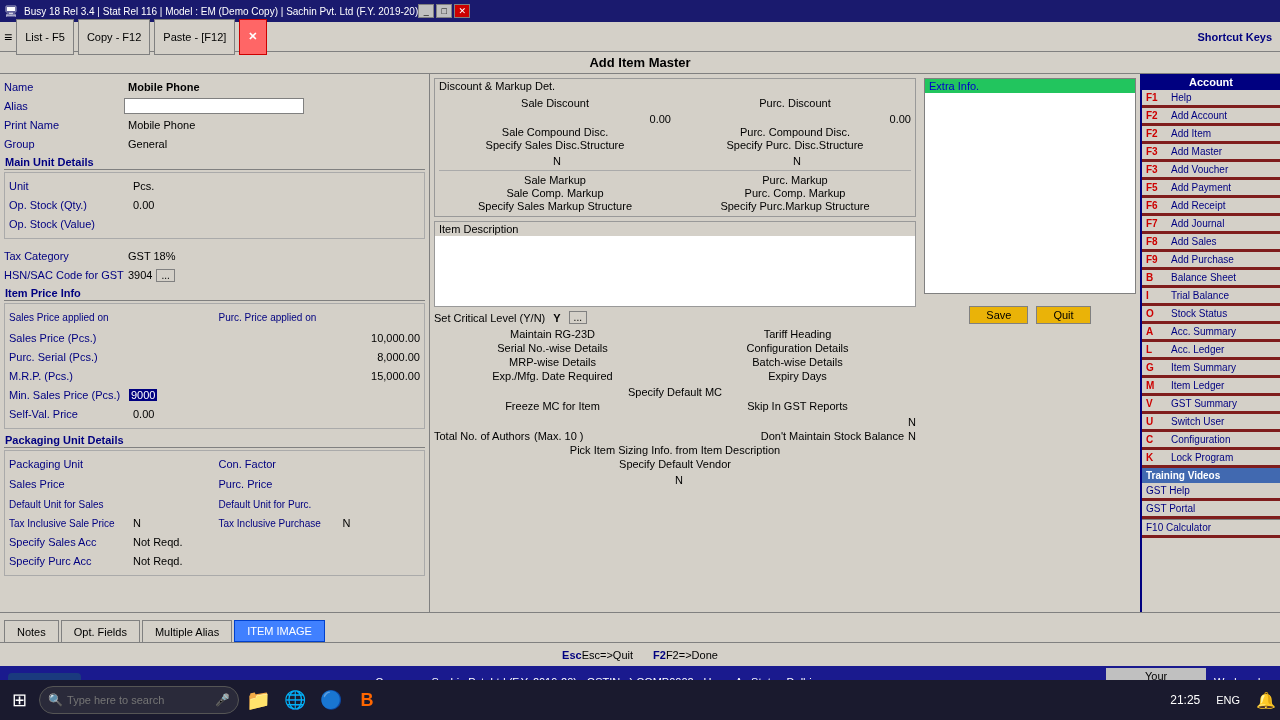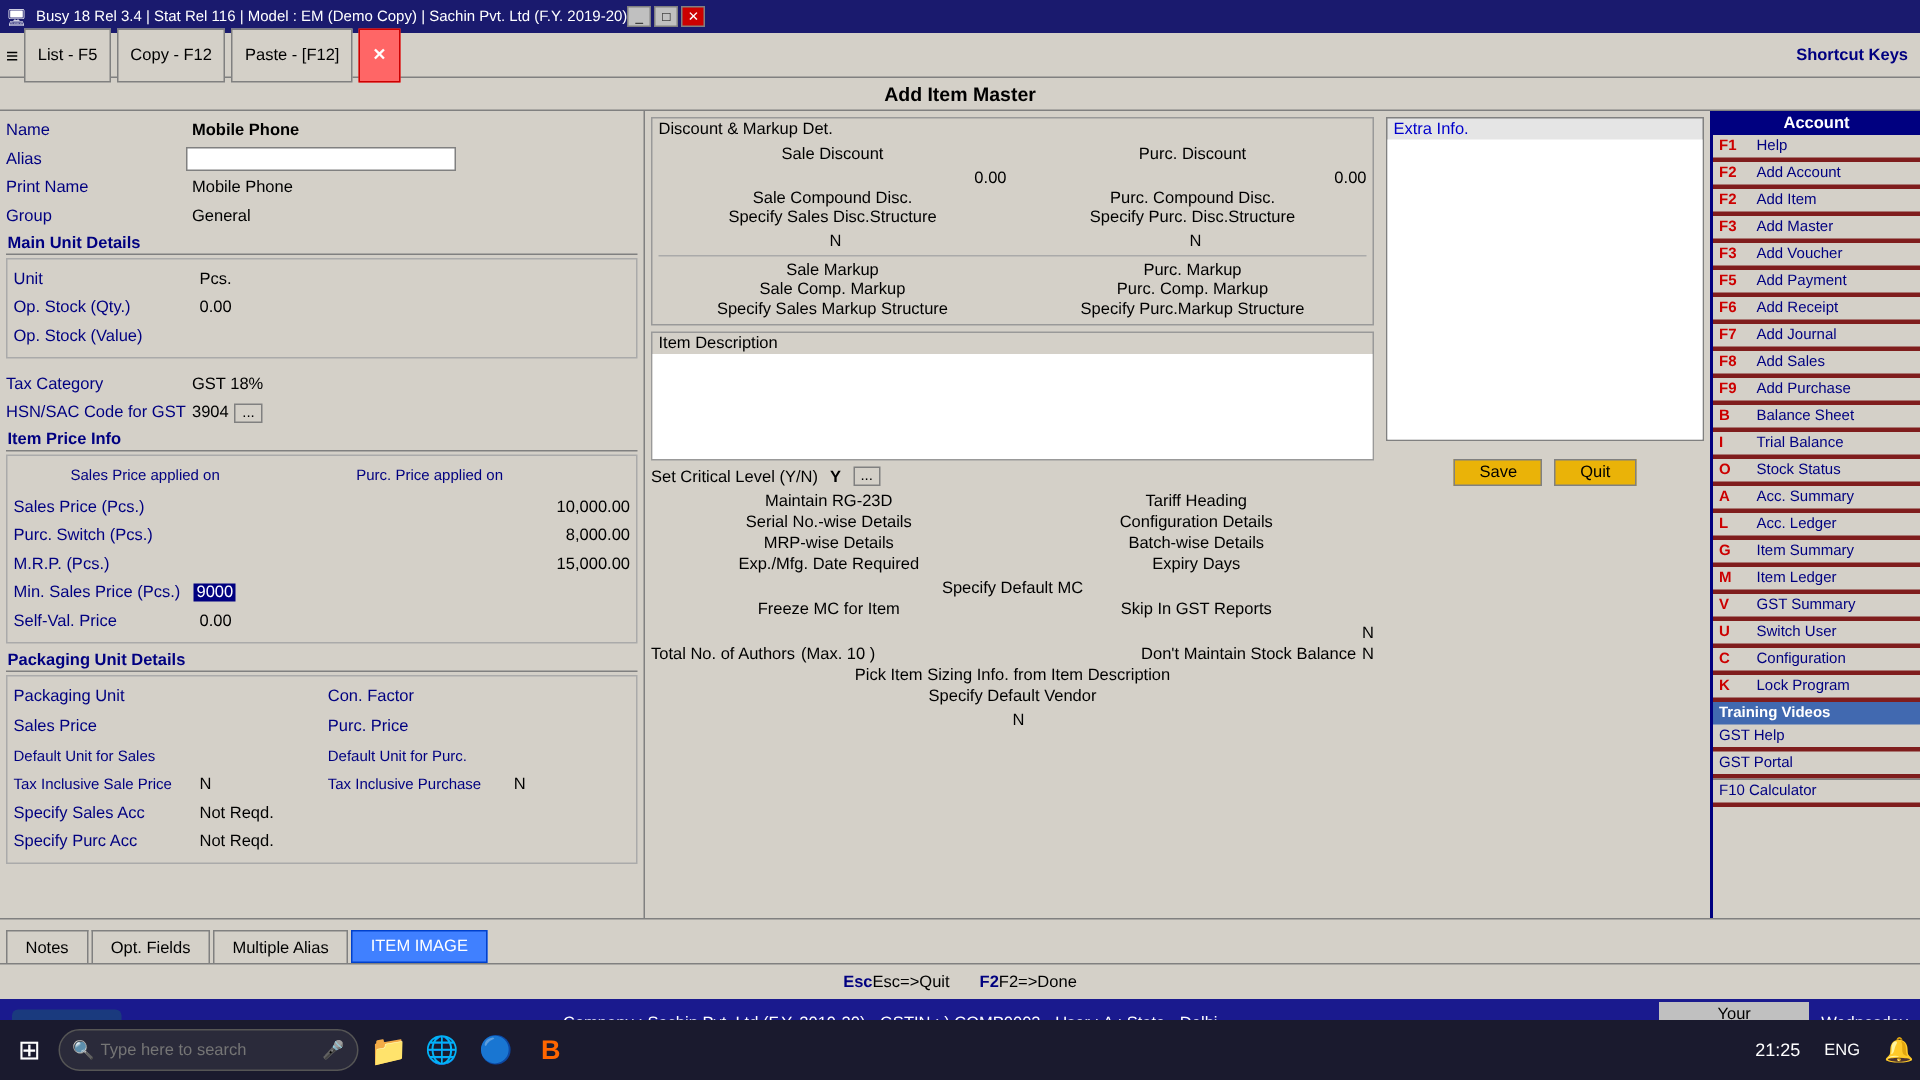--- a/index.html
+++ b/index.html
@@ -141,34 +141,34 @@
       <span class="field-label" style="color:#000080;">HSN/SAC Code for GST</span>
       <span class="field-value">3904</span>
       <button style="margin-left:4px;background:#d4d0c8;border:1px solid #808080;font-size:10px;padding:0 4px;cursor:pointer;">...</button>
     </div>
 
     <div class="section-header">
       <span>Item Price Info</span>
     </div>
 
     <div style="border:1px solid #aaa;padding:4px;margin-bottom:4px;">
-      <div style="display:grid;grid-template-columns:1fr 1fr;gap:1px 8px;margin-bottom:2px;margin-left:38px;">
+      <div style="display:grid;grid-template-columns:1fr 1fr;gap:1px 8px;margin-bottom:2px;">
         <div class="field-row">
           <span class="field-label" style="font-size:10px;">Sales Price applied on</span>
         </div>
         <div class="field-row">
           <span class="field-label" style="font-size:10px;">Purc. Price applied on</span>
         </div>
       </div>
       <div class="field-row">
         <span class="field-label">Sales Price (Pcs.)</span>
         <span class="field-value" style="float:right;margin-left:auto;">10,000.00</span>
       </div>
       <div class="field-row">
-        <span class="field-label">Purc. Switch (Pcs.)</span>
+        <span class="field-label">Purc. Serial (Pcs.)</span>
         <span class="field-value" style="margin-left:auto;">8,000.00</span>
       </div>
       <div class="field-row">
         <span class="field-label">M.R.P. (Pcs.)</span>
         <span class="field-value" style="margin-left:auto;">15,000.00</span>
       </div>
       <div class="field-row">
         <span class="field-label">Min. Sales Price (Pcs.)</span>
         <span class="field-value-highlight">9000</span>
       </div>
@@ -348,21 +348,21 @@
       </div>
 
       <div class="disc-row">
         <span class="disc-lbl">Specify Default Vendor</span>
         <span style="margin-left:8px;font-size:11px;">N</span>
       </div>
 
     </div>
 
     <div class="extra-info-col">
-      <div style="border:1px solid #808080;background:#e5e5e5;margin-bottom:4px;">
+      <div style="border:1px solid #808080;background:#22c55e;margin-bottom:4px;">
         <div style="font-size:11px;padding:1px 4px;color:#0000cc;">
           <span>Extra Info.</span>
         </div>
         <div style="background:white;min-height:200px;padding:4px;">
         </div>
       </div>
 
       <div style="margin-top:auto;display:flex;gap:8px;justify-content:center;padding-top:8px;">
         <button class="save-btn">Save</button>
         <button class="save-btn">Quit</button>

